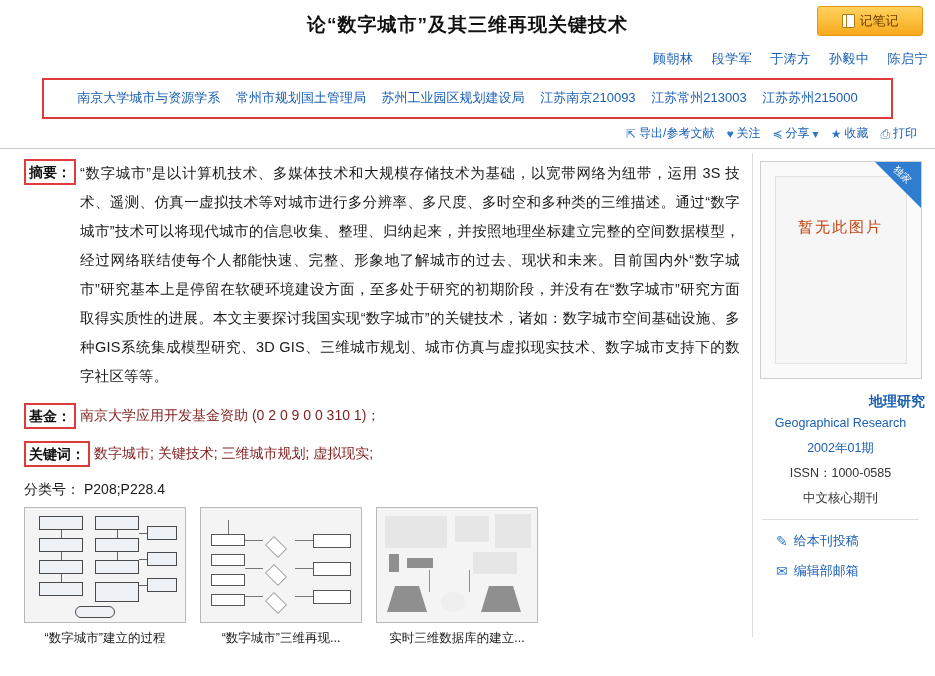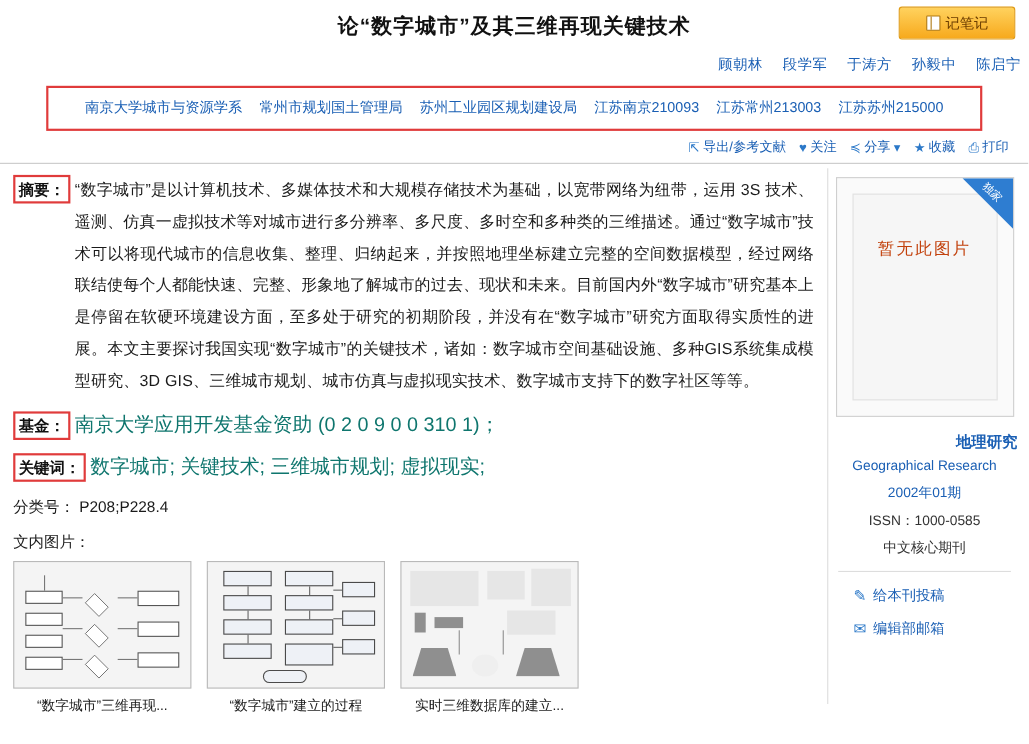--- a/index.html
+++ b/index.html
@@ -98,21 +98,21 @@
     margin: 0 0 0 0;
   }
 
   
   .body {
     display: flex;
     padding: 0 0 0 0;
   }
   .left {
     width: 752px;
-    padding: 10px 12px 0 12px;
+    padding: 10px 12px 0 24px;
   }
   .right {
     width: 183px;
     padding: 8px 10px 0 4px;
     position: relative;
   }
 
   .abs-block {
     display: flex;
     align-items: flex-start;
@@ -134,23 +134,23 @@
     color: #1a1a1a;
     text-align: justify;
     letter-spacing: .2px;
   }
   .meta-row {
     display: flex;
     align-items: flex-start;
     margin-top: 12px;
   }
   .meta-val {
-    font-size: 18px;
+    font-size: 14px;
     line-height: 22px;
-    color: #0f766e;
+    color: #7f1d1d;
     padding-top: 1px;
     cursor: pointer;
   }
   .plain-row {
     display: flex;
     align-items: flex-start;
     margin-top: 14px;
     font-size: 14px;
     color: #1a1a1a;
   }
@@ -355,46 +355,22 @@
       <div class="meta-row">
         <div class="lbl">关键词：</div>
         <div class="meta-val">数字城市; 关键技术; 三维城市规划; 虚拟现实;</div>
       </div>
 
       <div class="plain-row">
         <div class="k">分类号：</div>
         <div>P208;P228.4</div>
       </div>
 
-      <div class="figs-label">文内图片：</div>
 
       <div class="figs">
-
-        <div class="fig">
-          <div class="frame f1">
-            <div class="bx" style="left:10px;top:26px;width:34px;height:12px;"></div>
-            <div class="bx" style="left:10px;top:46px;width:34px;height:12px;"></div>
-            <div class="bx" style="left:10px;top:66px;width:34px;height:12px;"></div>
-            <div class="bx" style="left:10px;top:86px;width:34px;height:12px;"></div>
-            <div class="dm" style="left:62px;top:30px;"></div>
-            <div class="dm" style="left:62px;top:58px;"></div>
-            <div class="dm" style="left:62px;top:86px;"></div>
-            <div class="bx" style="left:112px;top:26px;width:38px;height:14px;"></div>
-            <div class="bx" style="left:112px;top:54px;width:38px;height:14px;"></div>
-            <div class="bx" style="left:112px;top:82px;width:38px;height:14px;"></div>
-            <div class="ln" style="left:44px;top:32px;width:18px;height:1px;"></div>
-            <div class="ln" style="left:44px;top:60px;width:18px;height:1px;"></div>
-            <div class="ln" style="left:44px;top:88px;width:18px;height:1px;"></div>
-            <div class="ln" style="left:94px;top:32px;width:18px;height:1px;"></div>
-            <div class="ln" style="left:94px;top:60px;width:18px;height:1px;"></div>
-            <div class="ln" style="left:94px;top:88px;width:18px;height:1px;"></div>
-            <div class="ln" style="left:27px;top:12px;width:1px;height:14px;"></div>
-          </div>
-          <div class="cap">“数字城市”三维再现...</div>
-        </div>
 
         <div class="fig">
           <div class="frame f2">
             <div class="bx" style="left:14px;top:8px;width:44px;height:14px;"></div>
             <div class="bx" style="left:70px;top:8px;width:44px;height:14px;"></div>
             <div class="bx" style="left:14px;top:30px;width:44px;height:14px;"></div>
             <div class="bx" style="left:70px;top:30px;width:44px;height:14px;"></div>
             <div class="bx" style="left:14px;top:52px;width:44px;height:14px;"></div>
             <div class="bx" style="left:70px;top:52px;width:44px;height:14px;"></div>
             <div class="bx" style="left:14px;top:74px;width:44px;height:14px;"></div>
@@ -409,20 +385,43 @@
             <div class="ln" style="left:92px;top:44px;width:1px;height:8px;"></div>
             <div class="ln" style="left:114px;top:25px;width:8px;height:1px;"></div>
             <div class="ln" style="left:114px;top:51px;width:8px;height:1px;"></div>
             <div class="ln" style="left:114px;top:77px;width:8px;height:1px;"></div>
             <div class="bx" style="left:50px;top:98px;width:40px;height:12px;border-radius:8px;"></div>
           </div>
           <div class="cap">“数字城市”建立的过程</div>
         </div>
 
         <div class="fig">
+          <div class="frame f1">
+            <div class="bx" style="left:10px;top:26px;width:34px;height:12px;"></div>
+            <div class="bx" style="left:10px;top:46px;width:34px;height:12px;"></div>
+            <div class="bx" style="left:10px;top:66px;width:34px;height:12px;"></div>
+            <div class="bx" style="left:10px;top:86px;width:34px;height:12px;"></div>
+            <div class="dm" style="left:62px;top:30px;"></div>
+            <div class="dm" style="left:62px;top:58px;"></div>
+            <div class="dm" style="left:62px;top:86px;"></div>
+            <div class="bx" style="left:112px;top:26px;width:38px;height:14px;"></div>
+            <div class="bx" style="left:112px;top:54px;width:38px;height:14px;"></div>
+            <div class="bx" style="left:112px;top:82px;width:38px;height:14px;"></div>
+            <div class="ln" style="left:44px;top:32px;width:18px;height:1px;"></div>
+            <div class="ln" style="left:44px;top:60px;width:18px;height:1px;"></div>
+            <div class="ln" style="left:44px;top:88px;width:18px;height:1px;"></div>
+            <div class="ln" style="left:94px;top:32px;width:18px;height:1px;"></div>
+            <div class="ln" style="left:94px;top:60px;width:18px;height:1px;"></div>
+            <div class="ln" style="left:94px;top:88px;width:18px;height:1px;"></div>
+            <div class="ln" style="left:27px;top:12px;width:1px;height:14px;"></div>
+          </div>
+          <div class="cap">“数字城市”三维再现...</div>
+        </div>
+
+        <div class="fig">
           <div class="frame f3">
             <div class="lt" style="left:8px;top:8px;width:62px;height:32px;"></div>
             <div class="lt" style="left:78px;top:8px;width:34px;height:26px;"></div>
             <div class="lt" style="left:118px;top:6px;width:36px;height:34px;"></div>
             <div class="blob" style="left:12px;top:46px;width:10px;height:18px;"></div>
             <div class="blob" style="left:30px;top:50px;width:26px;height:10px;"></div>
             <div class="lt" style="left:96px;top:44px;width:44px;height:22px;"></div>
             <div class="blob" style="left:10px;top:78px;width:40px;height:26px;clip-path:polygon(0 100%,20% 0,80% 0,100% 100%);"></div>
             <div class="blob" style="left:64px;top:84px;width:24px;height:20px;border-radius:50%;background:#efefef;"></div>
             <div class="blob" style="left:104px;top:78px;width:40px;height:26px;clip-path:polygon(0 100%,20% 0,80% 0,100% 100%);"></div>

